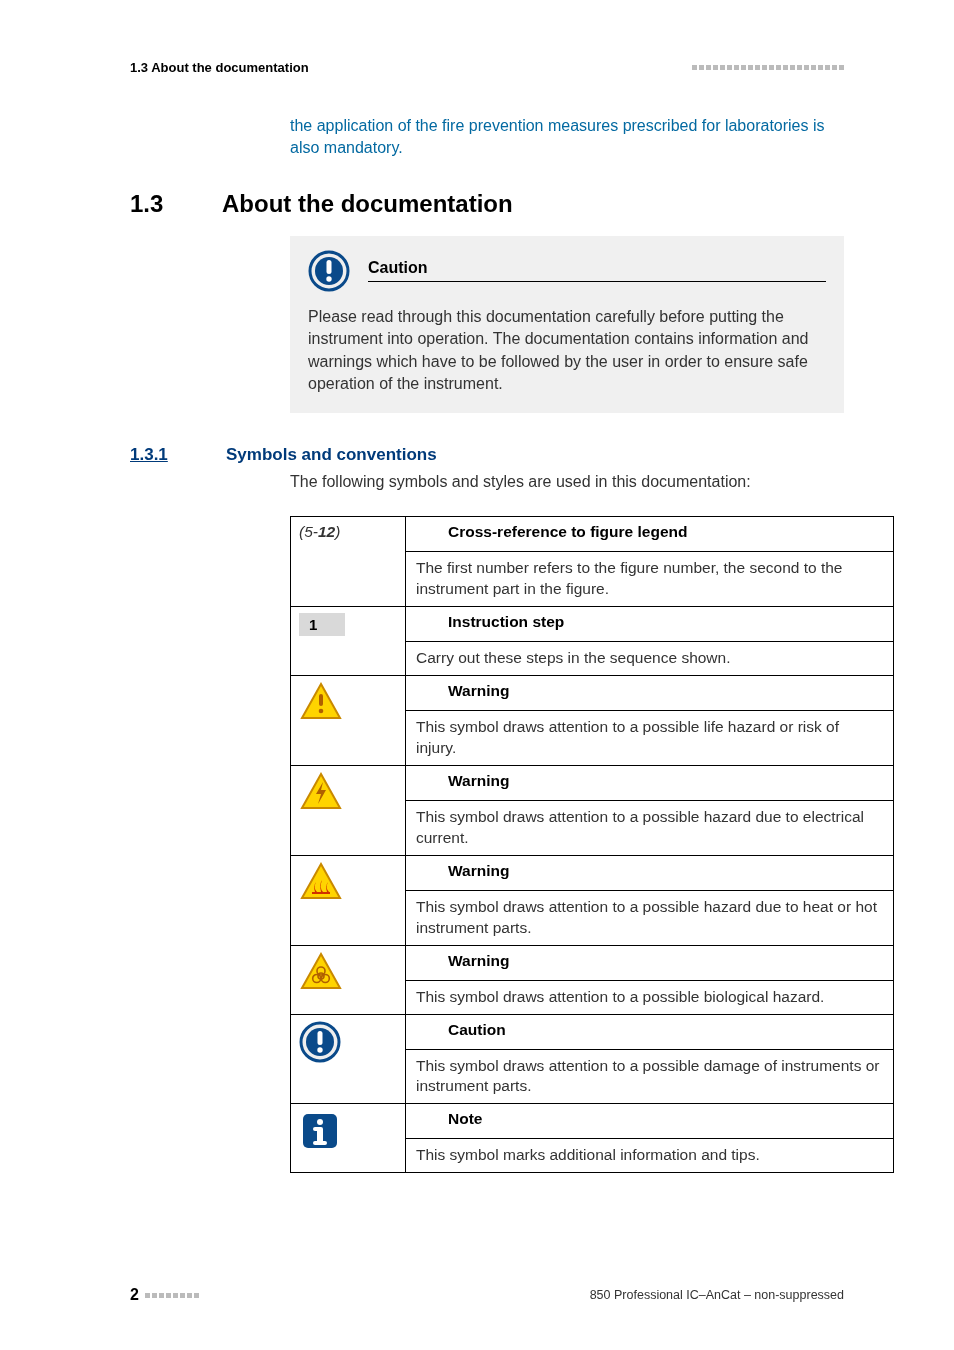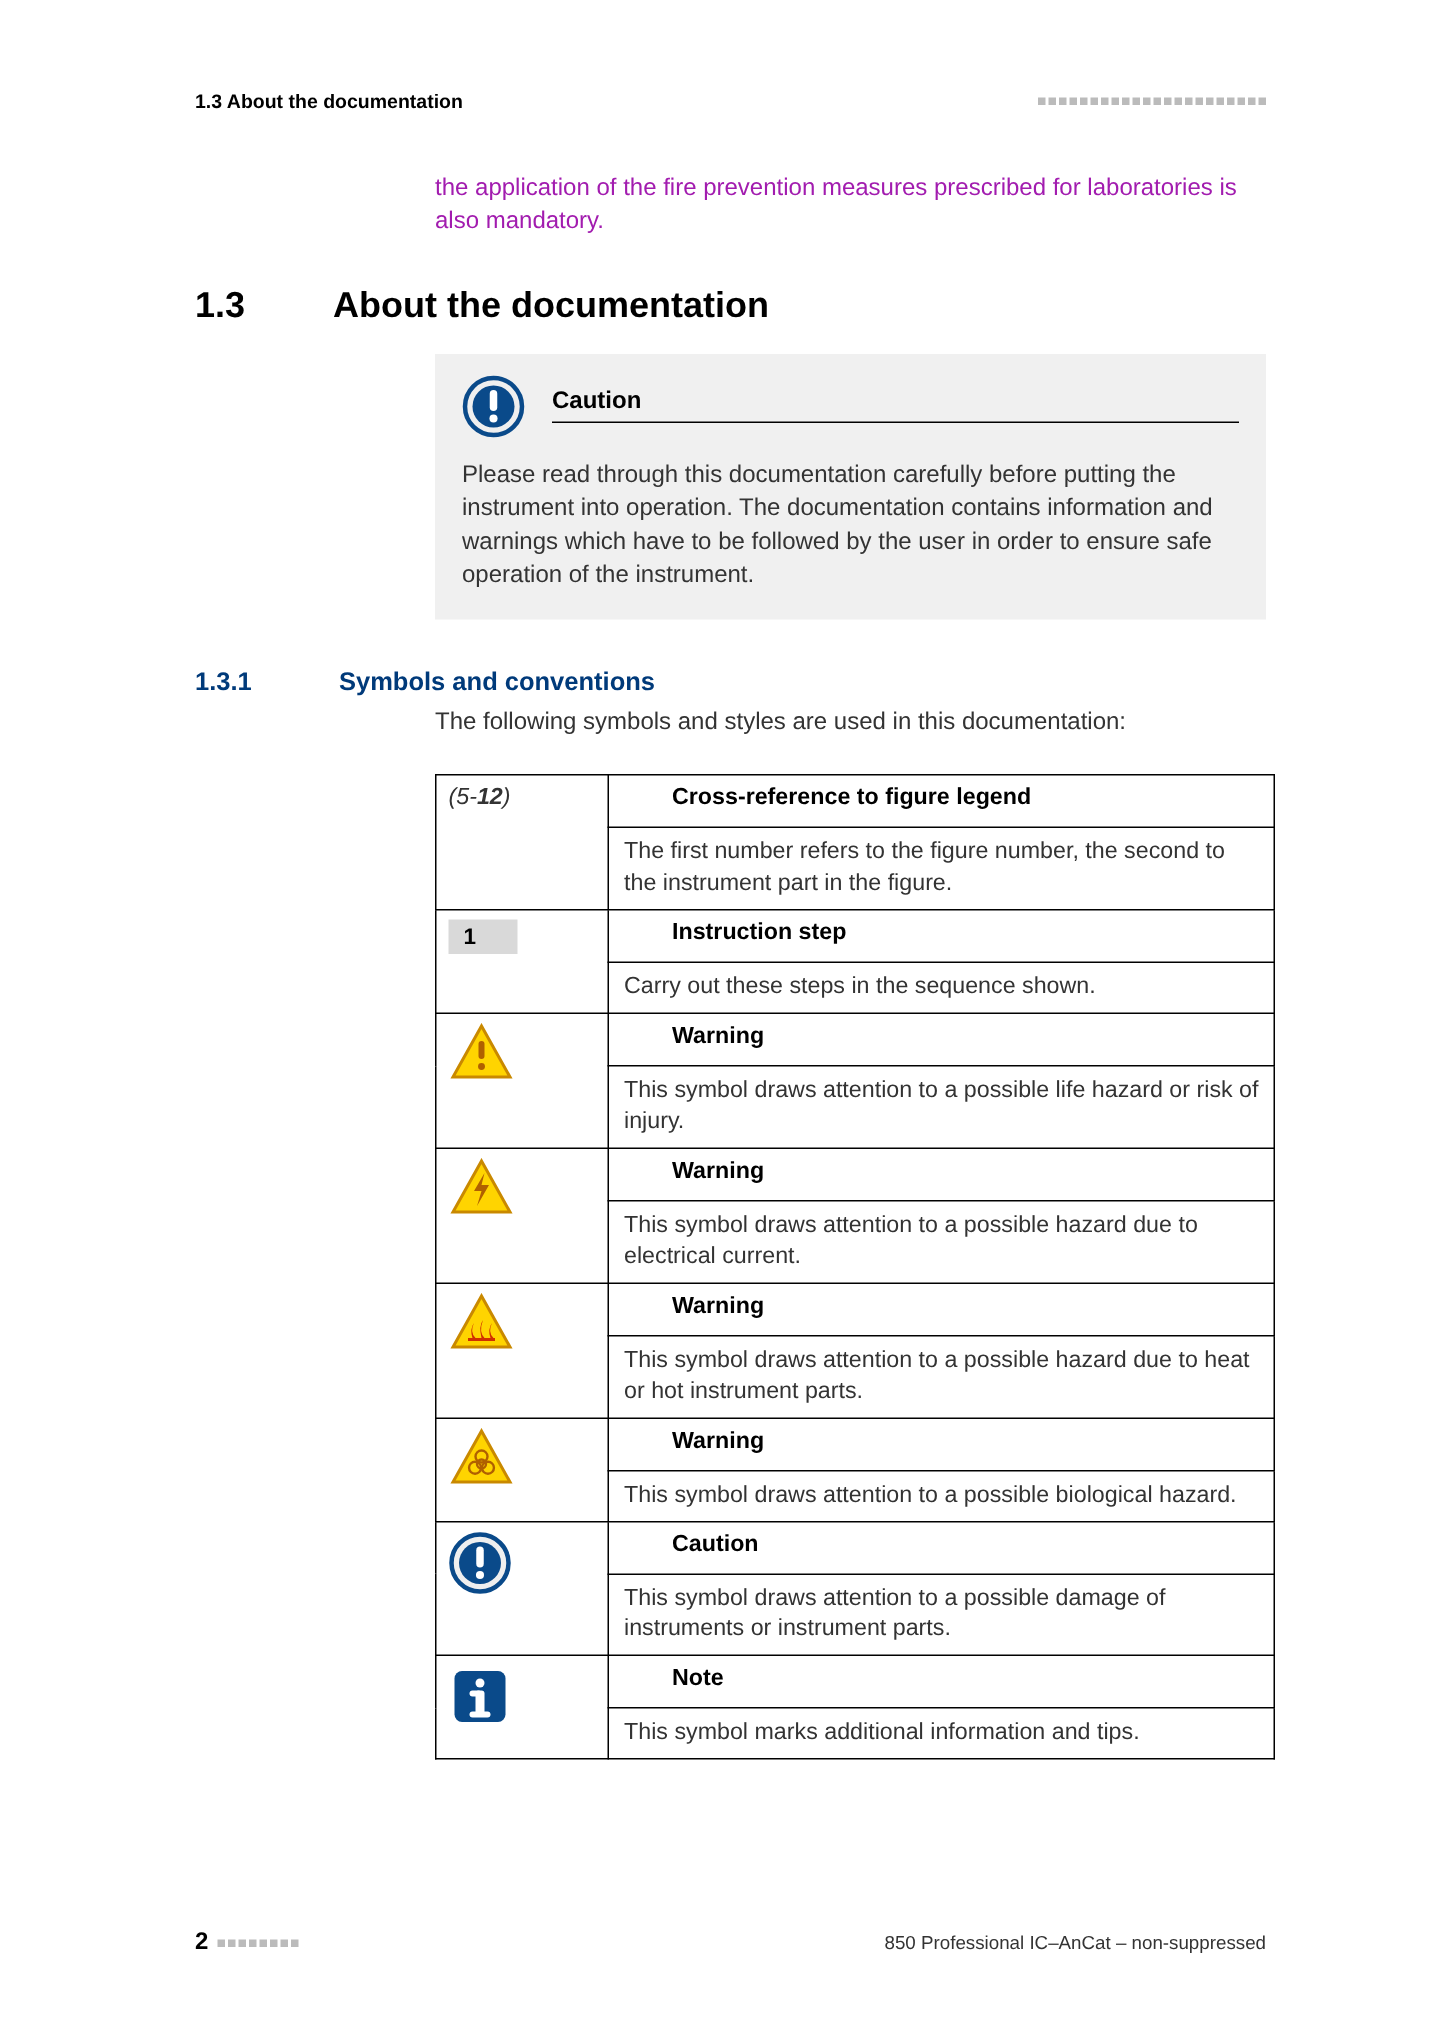--- a/index.html
+++ b/index.html
@@ -24,21 +24,21 @@
   .header-dots {
     display: flex;
     gap: 2px;
   }
   .header-dots span {
     width: 5px; height: 5px; background: #bbb;
   }
   .body-intro {
     margin-left: 160px;
     font-size: 16px;
-    color: #a21caf;
+    color: #0369a1;
     line-height: 1.4;
     margin-bottom: 30px;
   }
   .section-row {
     display: flex;
     gap: 37px;
     margin-bottom: 18px;
   }
   .section-num {
     font-size: 24px;
@@ -76,36 +76,37 @@
   .subsection-row {
     display: flex;
     gap: 36px;
     margin-bottom: 8px;
   }
   .subsection-num {
     font-size: 17px;
     font-weight: 900;
     color: #003a7a;
     width: 60px;
+    text-decoration: underline;
   }
   .subsection-title {
     font-size: 17px;
     font-weight: 900;
     color: #003a7a;
   }
   .table-intro {
     margin-left: 160px;
     font-size: 16px;
     color: #333;
     margin-bottom: 25px;
   }
   table.sym {
     margin-left: 160px;
     border-collapse: collapse;
-    width: 560px;
+    width: 604px;
     font-size: 15.5px;
   }
   table.sym td {
     border: 1px solid #000;
     padding: 6px 10px;
     vertical-align: top;
   }
   table.sym td.iconcell {
     width: 115px;
     text-align: left;

